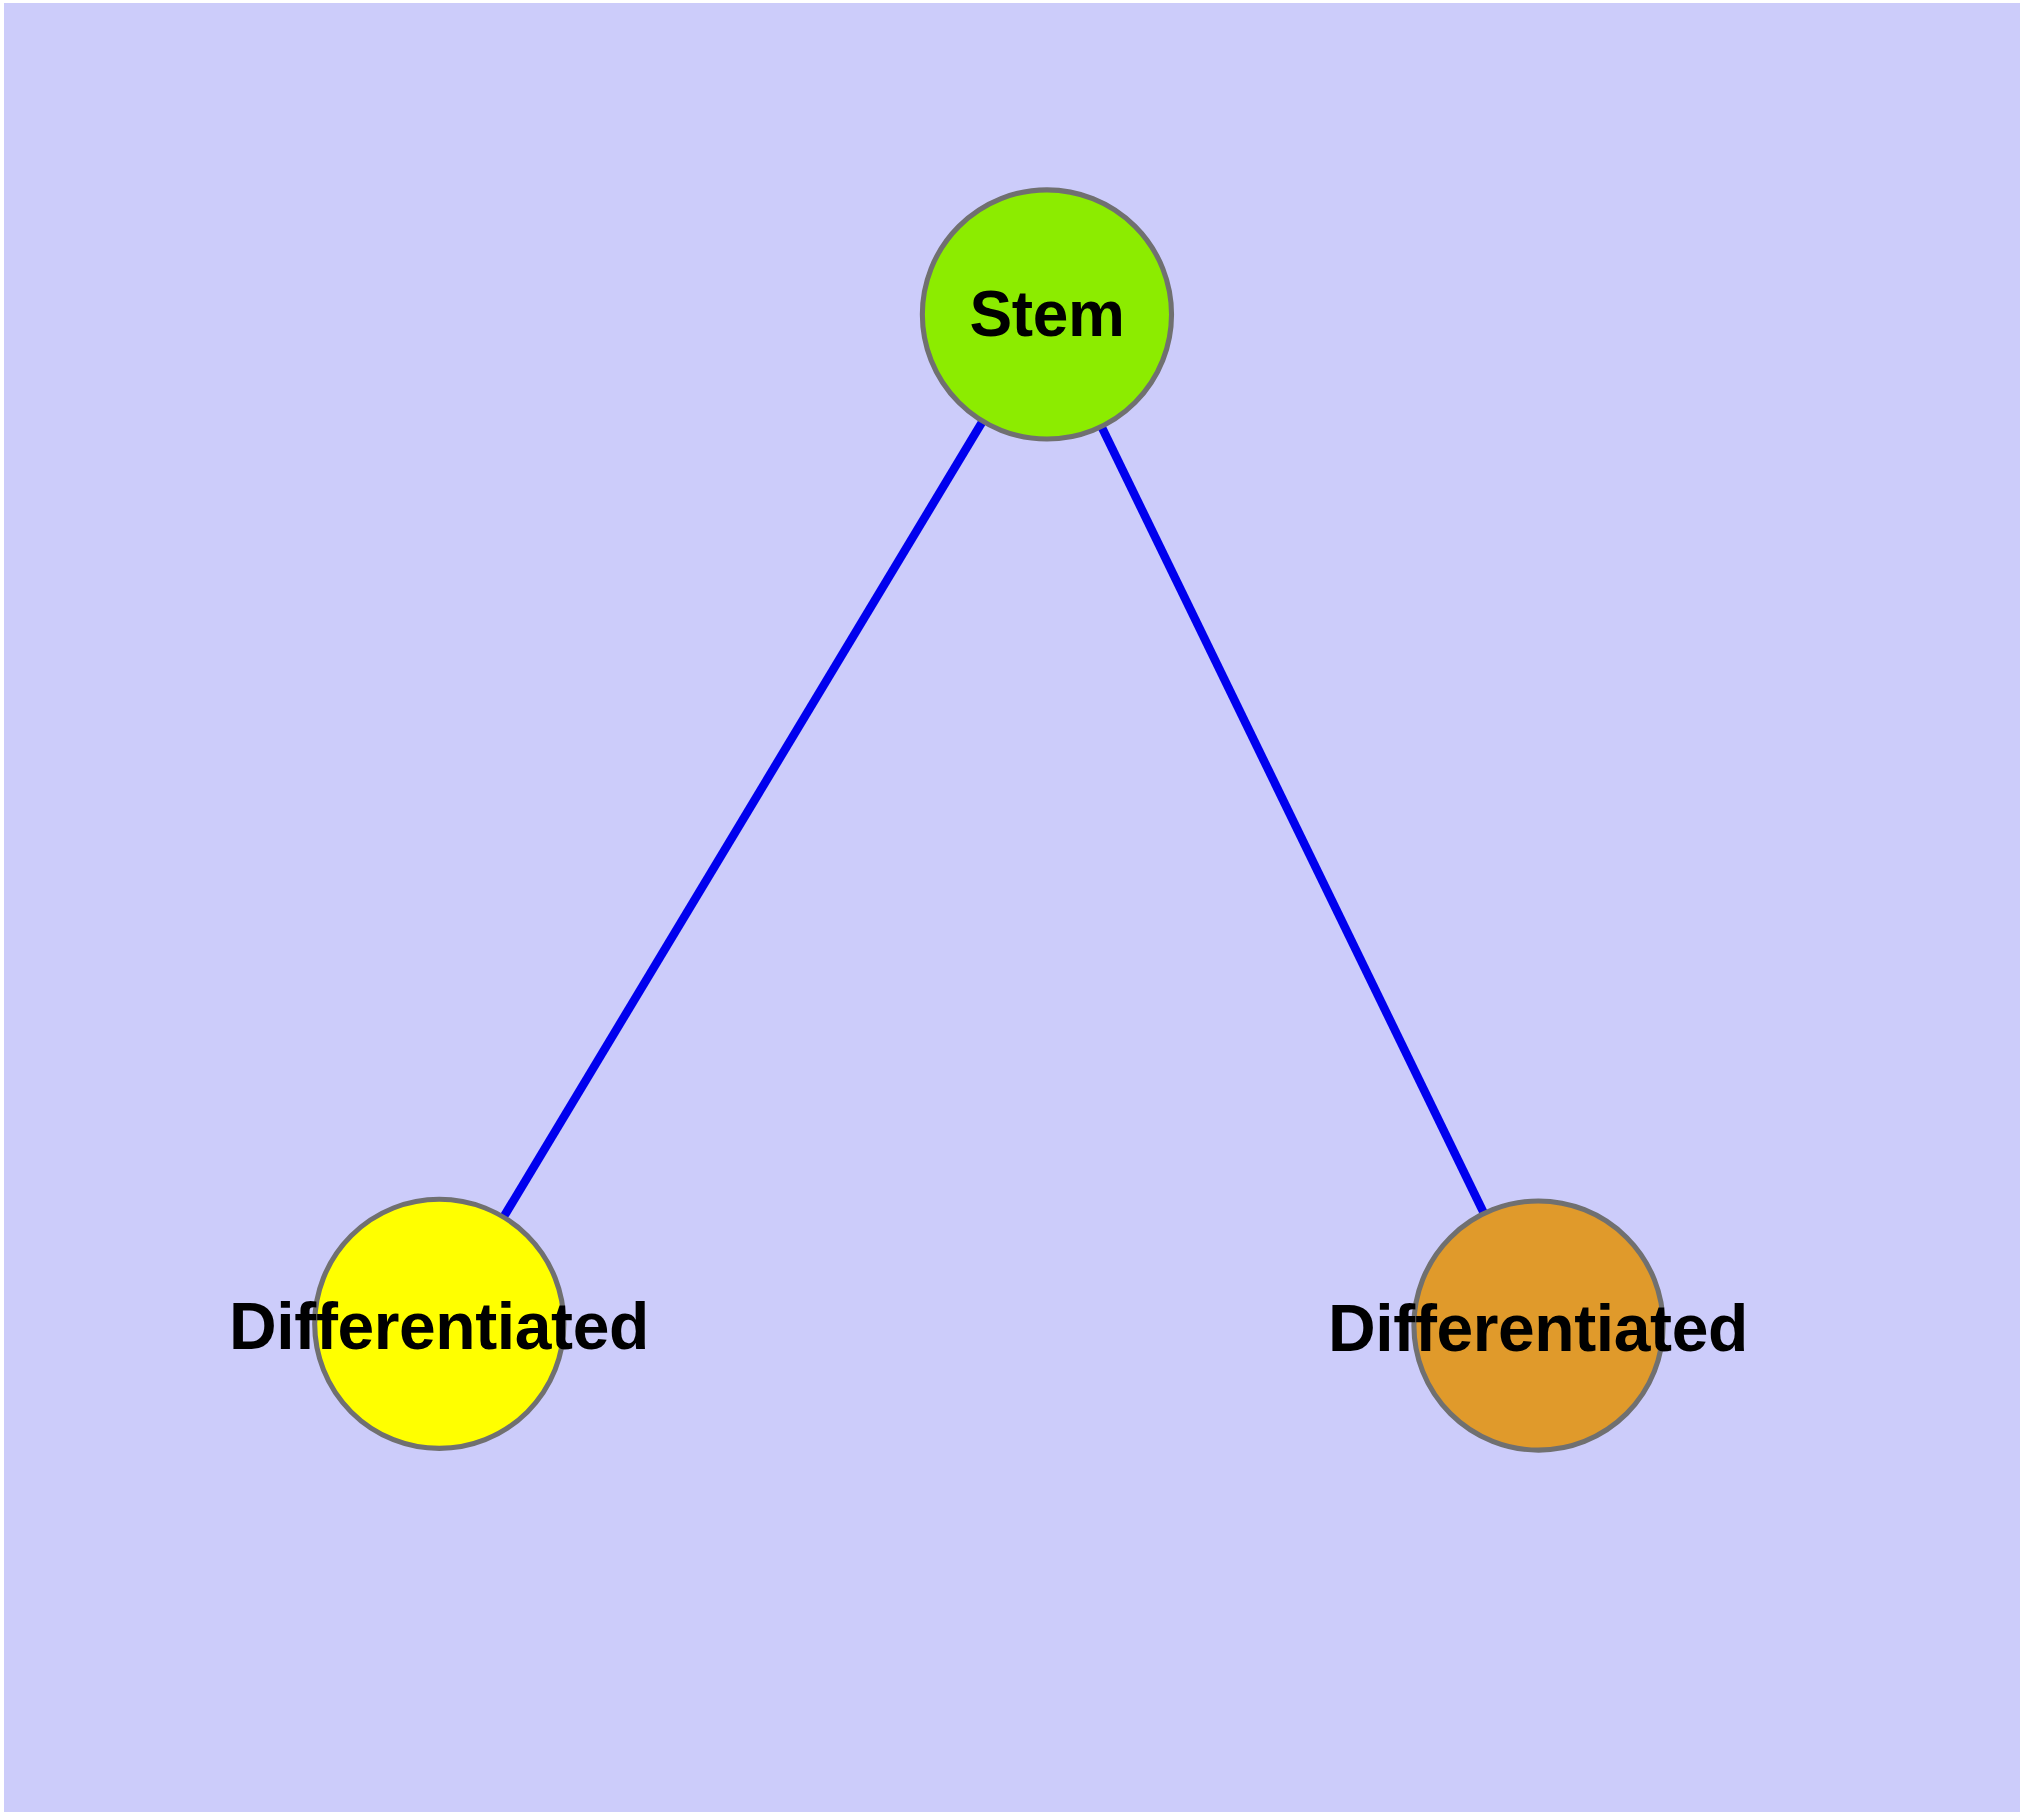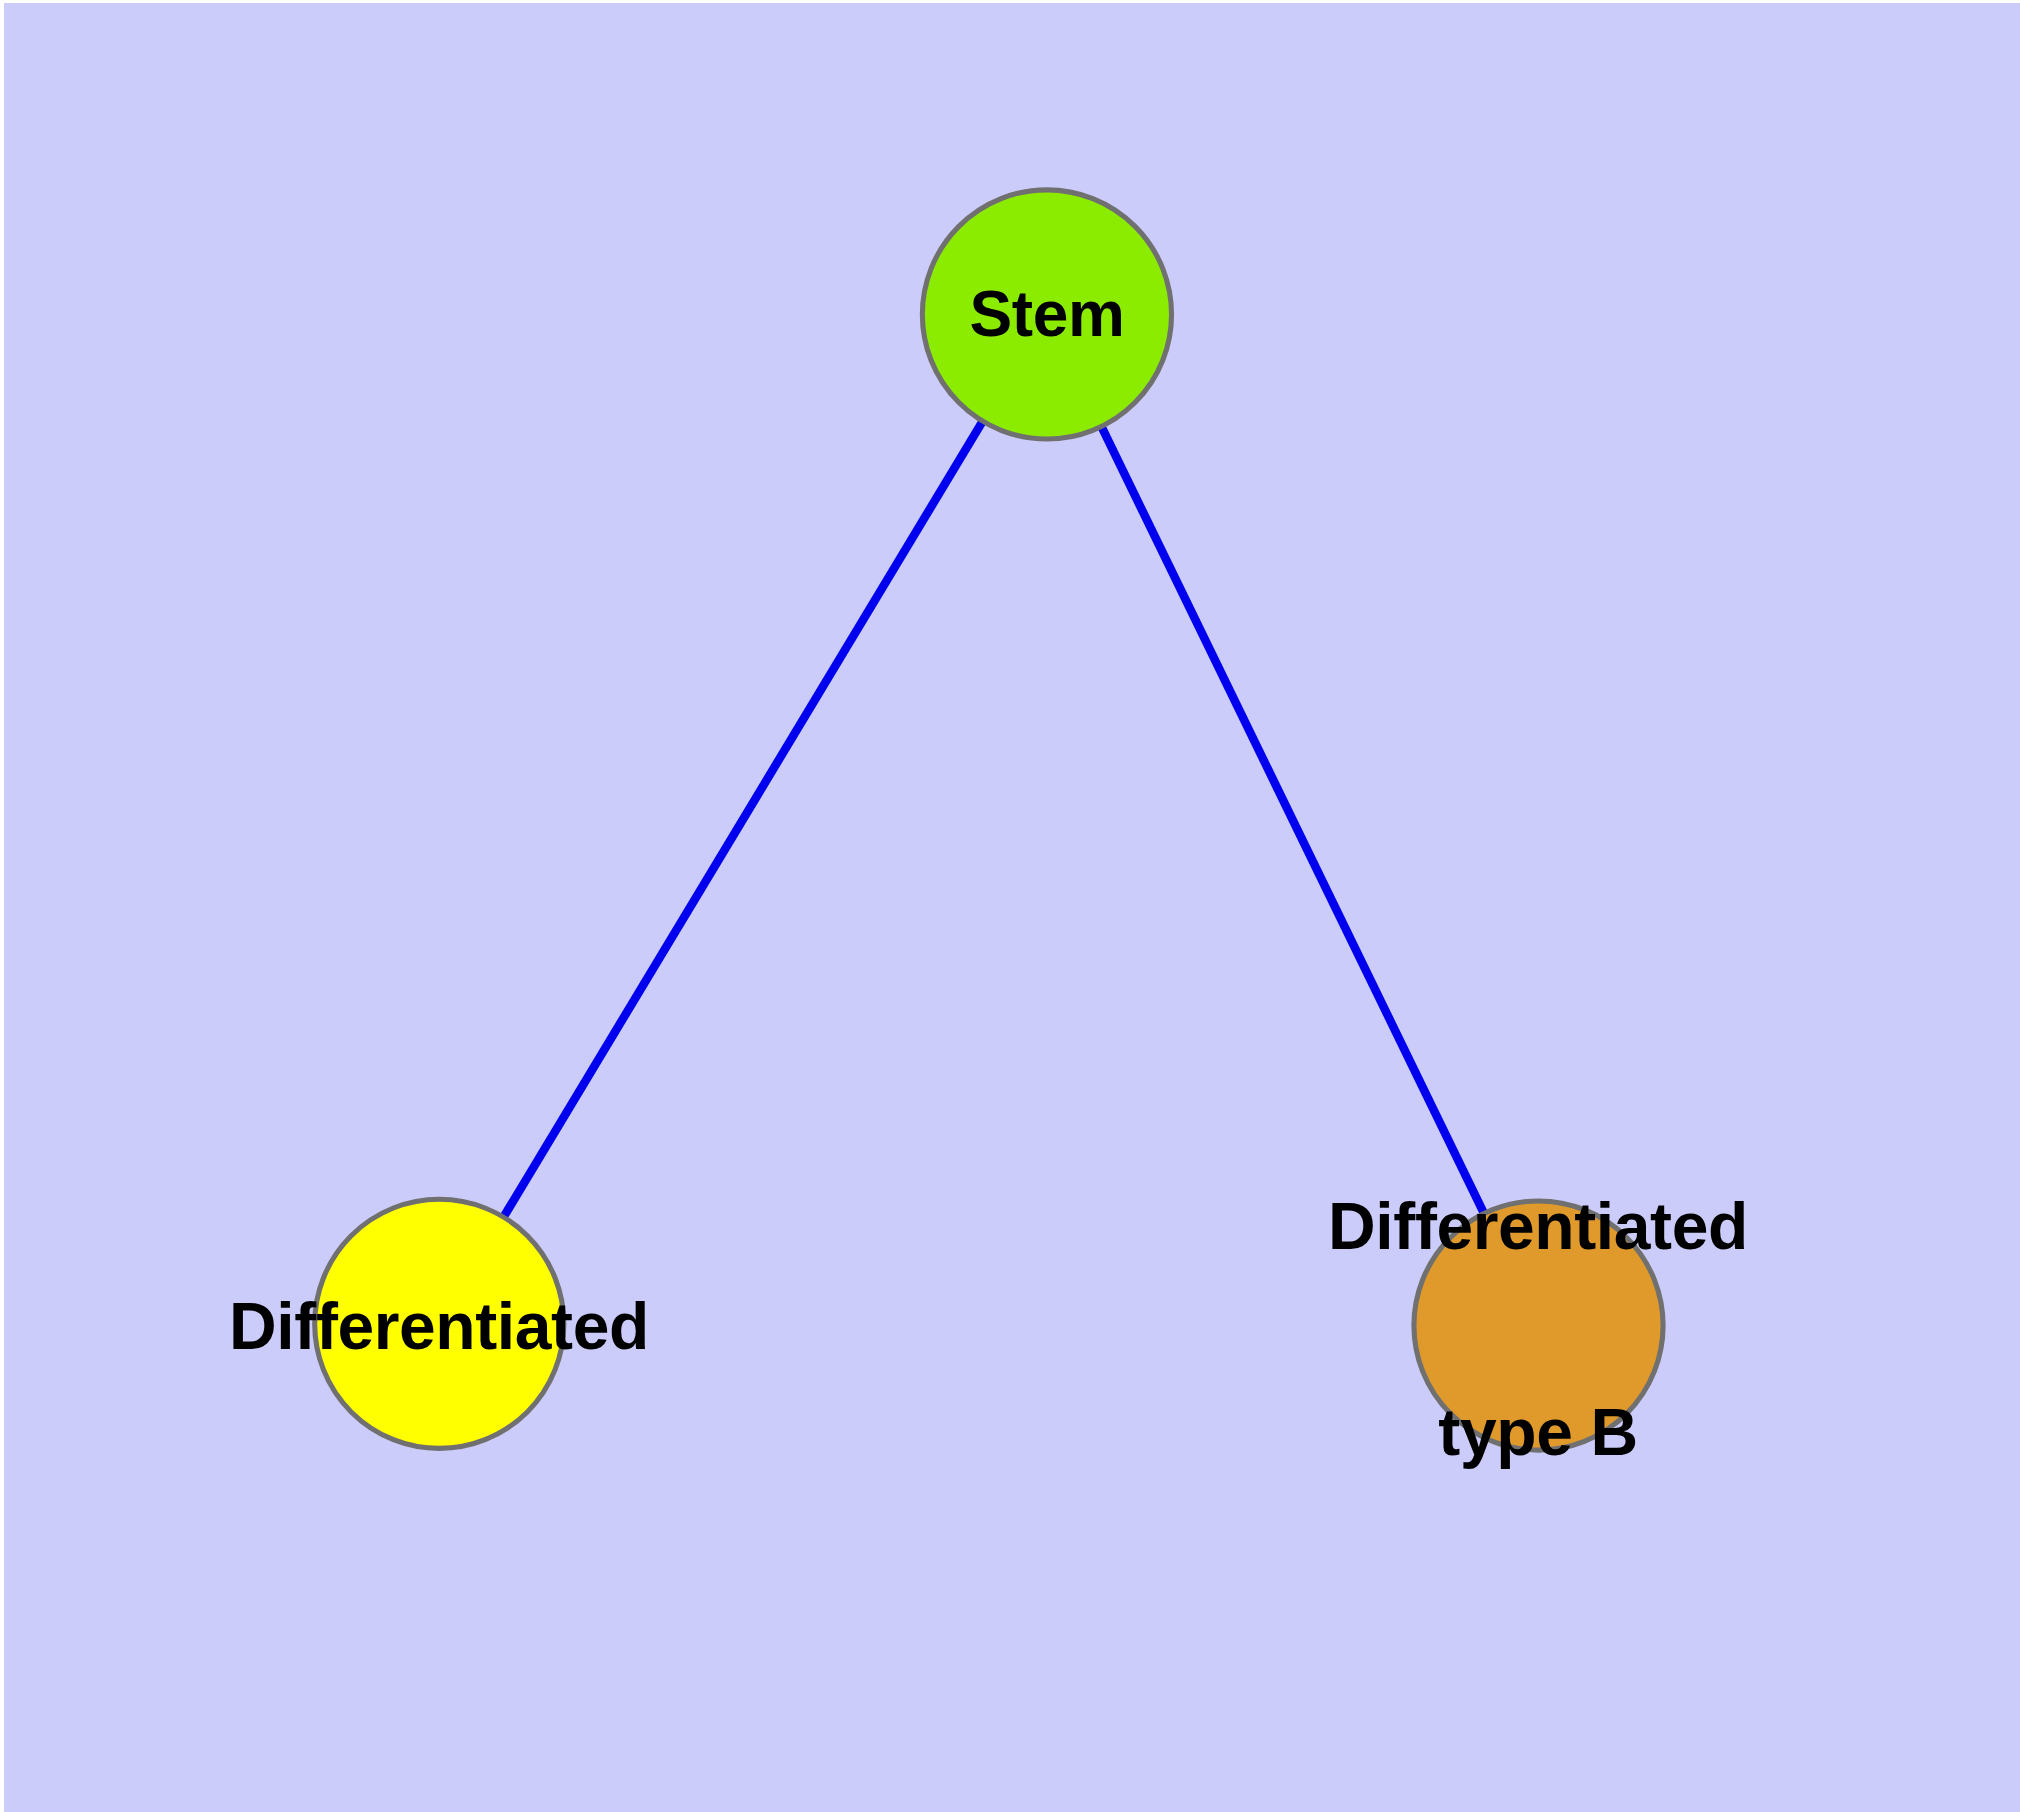--- a/index.html
+++ b/index.html
@@ -66,17 +66,16 @@
   </svg>
 
   <div class="node-label" id="label-stem" style="left:1047px; top:314px;">Stem</div>
 
   <div class="node-label" id="label-diff-a" style="left:439px; top:1327px;">
     <div>Differentiated</div>
   </div>
 
   <div class="node-label" id="label-diff-b" style="left:1538px; top:1329px;">
     <div>Differentiated</div>
-    <div>type B</div>
   </div>
 
 </div>
 
 
 </body></html>

